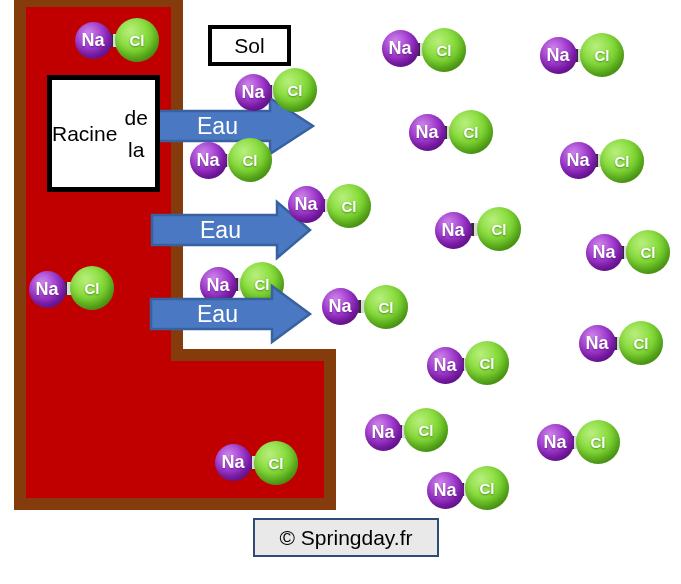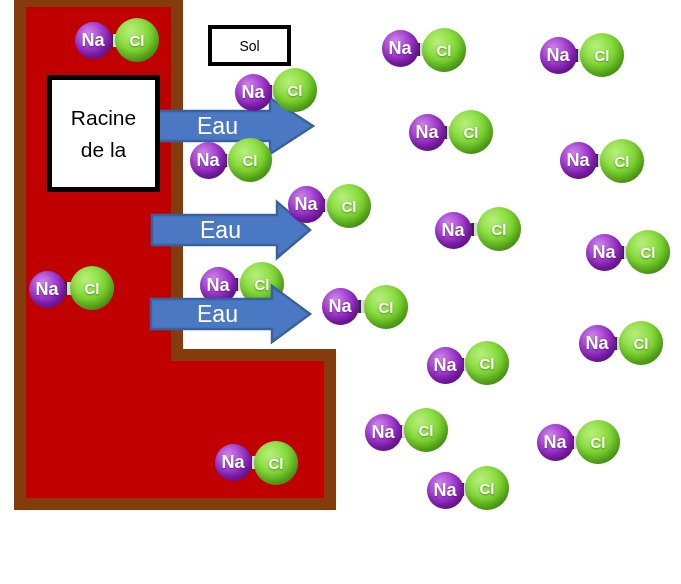--- a/index.html
+++ b/index.html
@@ -26,24 +26,24 @@
     width:44px;height:44px;font-size:15px;
     background:radial-gradient(circle at 36% 30%, #b8ee7d 0%, #8add3f 38%, #6fca26 65%, #539f15 92%, #4a9212 100%);
     box-shadow:inset -3px -6px 9px rgba(30,80,0,.40);
     text-shadow:0 1px 2px rgba(20,60,0,.5);
   }
   .bond{
     position:absolute;width:13px;height:13px;border-radius:2px;
     background:linear-gradient(90deg,#2f2f2f 0 32%,#d9d9d9 32% 66%,#3a3a3a 66% 100%);
   }
   .label-box{position:absolute;background:#ffffff;display:flex;align-items:center;justify-content:center;z-index:4;color:#000;}
-  #sol-box{left:208px;top:25px;width:75px;height:33px;border:4px solid #000;font-size:14px;}
+  #sol-box{left:208px;top:25px;width:75px;height:33px;border:4px solid #000;font-size:21px;}
   #racine-box{
     left:47px;top:75px;width:103px;height:107px;border:5px solid #000;
-    flex-direction:column;font-size:21px;line-height:32px;text-align:center;
+    font-size:21px;line-height:32px;text-align:center;
   }
   .eau-label{
     position:absolute;z-index:2;color:#ffffff;font-size:23px;
     display:flex;align-items:center;justify-content:center;pointer-events:none;
   }
   #copyright-box{
     left:253px;top:518px;width:182px;height:35px;z-index:4;
     background:#e9e9e9;border:2px solid #2e4c76;font-size:21px;
     display:flex;align-items:center;justify-content:center;color:#000;
   }
@@ -133,18 +133,21 @@
 
   <div id="sol-box" class="label-box">
     <span>Sol</span>
   </div>
 
   <div id="racine-box" class="label-box">
     <span>Racine</span>
     <span>de la</span>
   </div>
 
+  <div id="copyright-box" class="label-box" style="background: rgb(233, 233, 233); border-color: rgb(46, 76, 118);">
+    <span>© Springday.fr</span>
+  </div>
 
 
 <div class="eau-label" style="left: 165px; top: 109px; width: 105px; height: 34px;">Eau</div>
     <div class="eau-label" style="left: 164px; top: 213px; width: 113px; height: 34px;">Eau</div>
     <div class="eau-label" style="left: 163px; top: 297px; width: 109px; height: 34px;">Eau</div>
   </div>
 
 </body></html>

